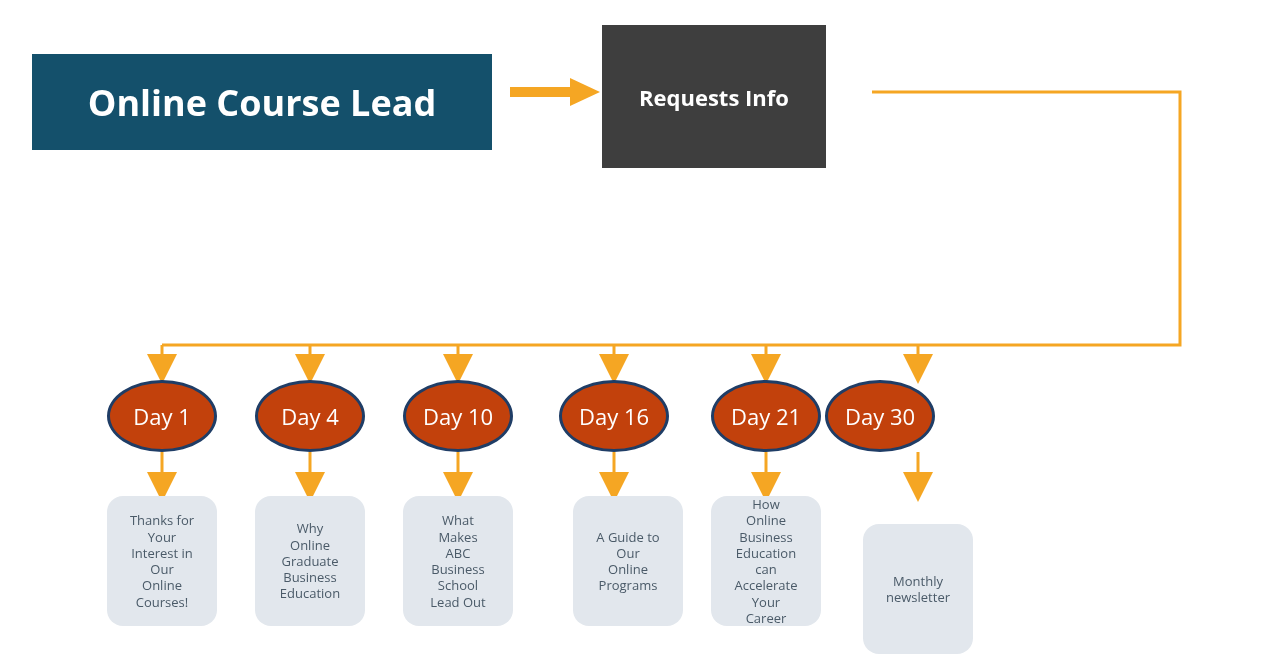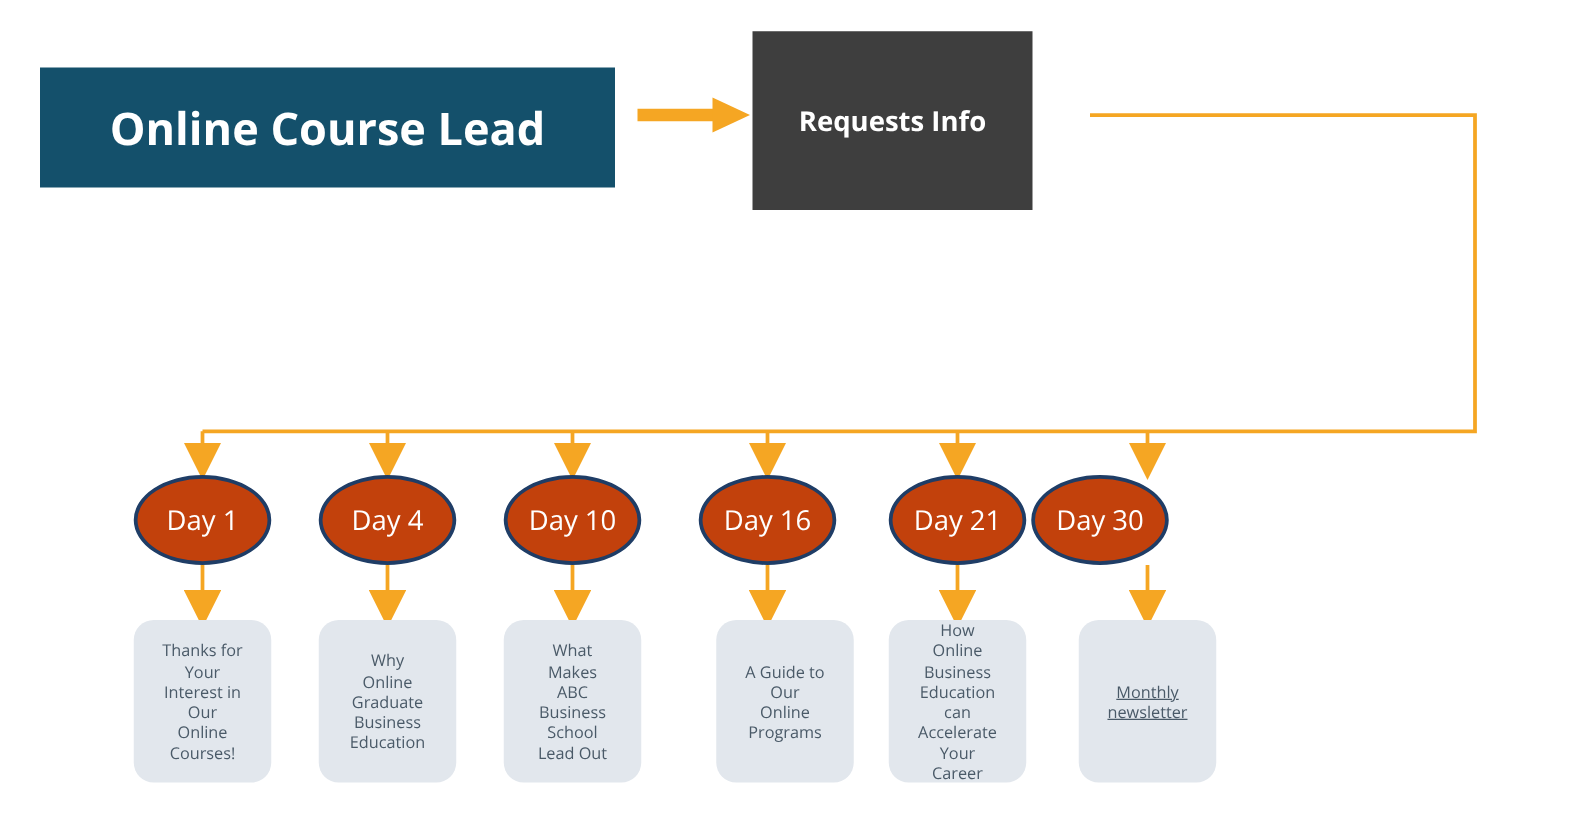--- a/index.html
+++ b/index.html
@@ -144,15 +144,15 @@
 </div>
 <div class="card" style="left:403px; top:496px;">
   <span>What Makes ABC Business School Lead Out</span>
 </div>
 <div class="card" style="left:573px; top:496px;">
   <span>A Guide to Our Online Programs</span>
 </div>
 <div class="card" style="left:711px; top:496px;">
   <span>How Online Business Education can Accelerate Your Career</span>
 </div>
-<div class="card" style="left:863px; top:496px;text-decoration:underline;">
+<div class="card" style="left:863px; top:524px;">
   <span>Monthly newsletter</span>
 </div>
 
 </body></html>

